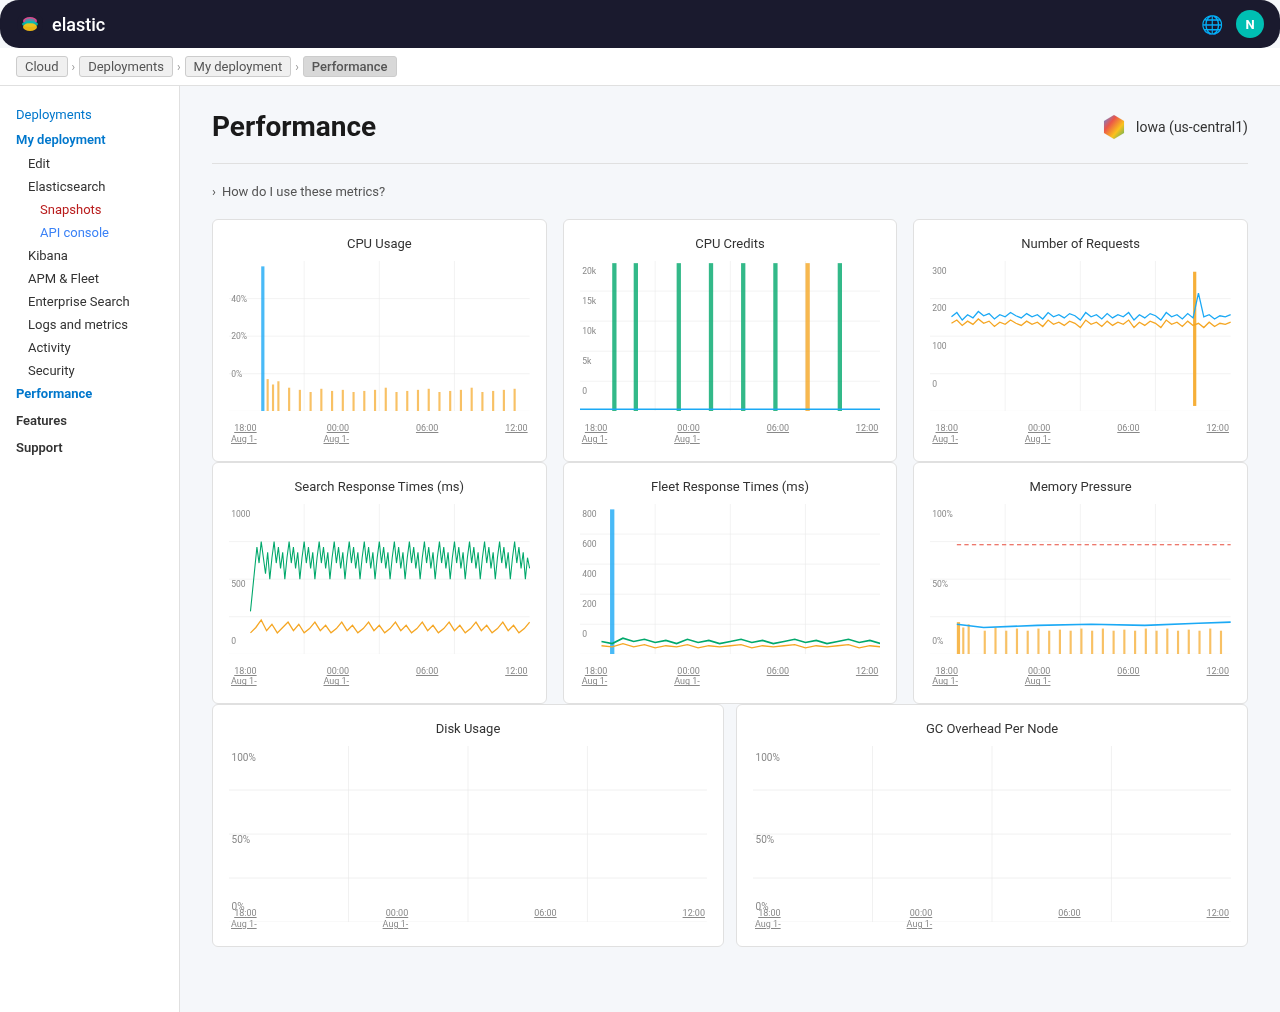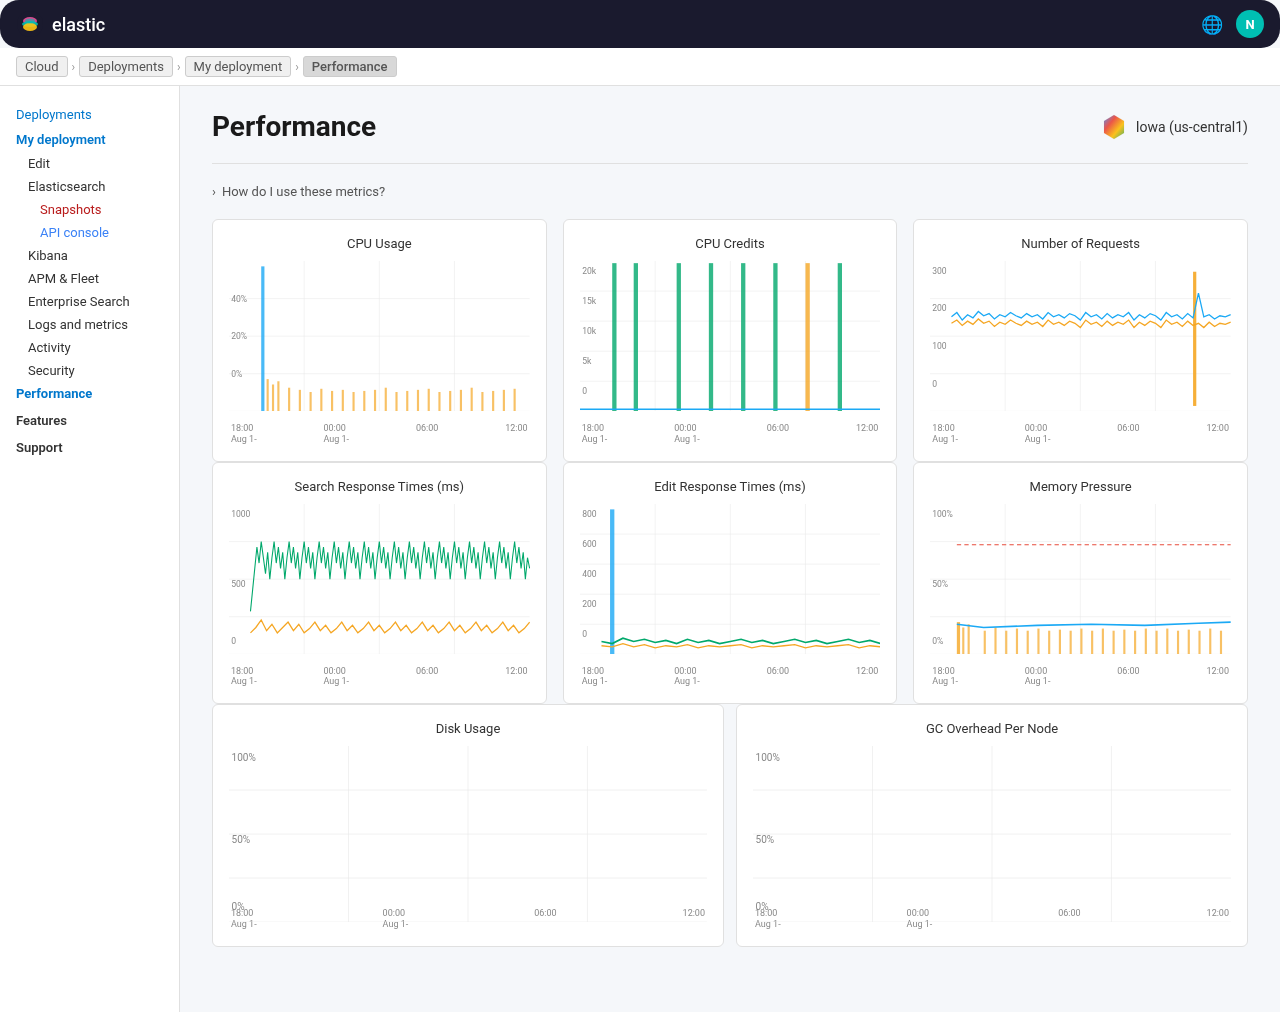--- a/index.html
+++ b/index.html
@@ -128,21 +128,21 @@
 
     
     .x-labels {
       display: flex;
       justify-content: space-between;
       font-size: 9px;
       color: #888;
       margin-top: 2px;
       padding: 0 2px;
     }
-    .x-label { text-align: left; line-height: 1.2; }
+    .x-label { text-align: right; line-height: 1.2; text-decoration: underline; }
   </style>
 </head>
 <body>
 
 <div class="top-nav">
   <div class="top-nav-left">
 
     <svg class="elastic-logo" viewBox="0 0 28 28">
       <circle cx="14" cy="14" r="13" fill="#1a1a2e"></circle>
       <ellipse cx="14" cy="11" rx="7" ry="4" fill="#f04e98" opacity="0.9"></ellipse>
@@ -367,21 +367,21 @@
         </div>
         <div class="x-labels">
           <div class="x-label">18:00<br>Aug 1-</div>
           <div class="x-label">00:00<br>Aug 1-</div>
           <div class="x-label">06:00</div>
           <div class="x-label">12:00</div>
         </div>
       </div>
 
       <div class="chart-card">
-        <div class="chart-title">Edit Response Times (ms)</div>
+        <div class="chart-title">Fleet Response Times (ms)</div>
         <div class="chart-container">
           <svg viewBox="0 0 280 140" preserveAspectRatio="none">
             <line x1="0" y1="28" x2="280" y2="28" stroke="#e8e8e8" stroke-width="0.5"></line>
             <line x1="0" y1="56" x2="280" y2="56" stroke="#e8e8e8" stroke-width="0.5"></line>
             <line x1="0" y1="84" x2="280" y2="84" stroke="#e8e8e8" stroke-width="0.5"></line>
             <line x1="0" y1="112" x2="280" y2="112" stroke="#e8e8e8" stroke-width="0.5"></line>
             <line x1="0" y1="140" x2="280" y2="140" stroke="#e8e8e8" stroke-width="0.5"></line>
             <line x1="70" y1="0" x2="70" y2="140" stroke="#e8e8e8" stroke-width="0.5"></line>
             <line x1="140" y1="0" x2="140" y2="140" stroke="#e8e8e8" stroke-width="0.5"></line>
             <line x1="210" y1="0" x2="210" y2="140" stroke="#e8e8e8" stroke-width="0.5"></line>

